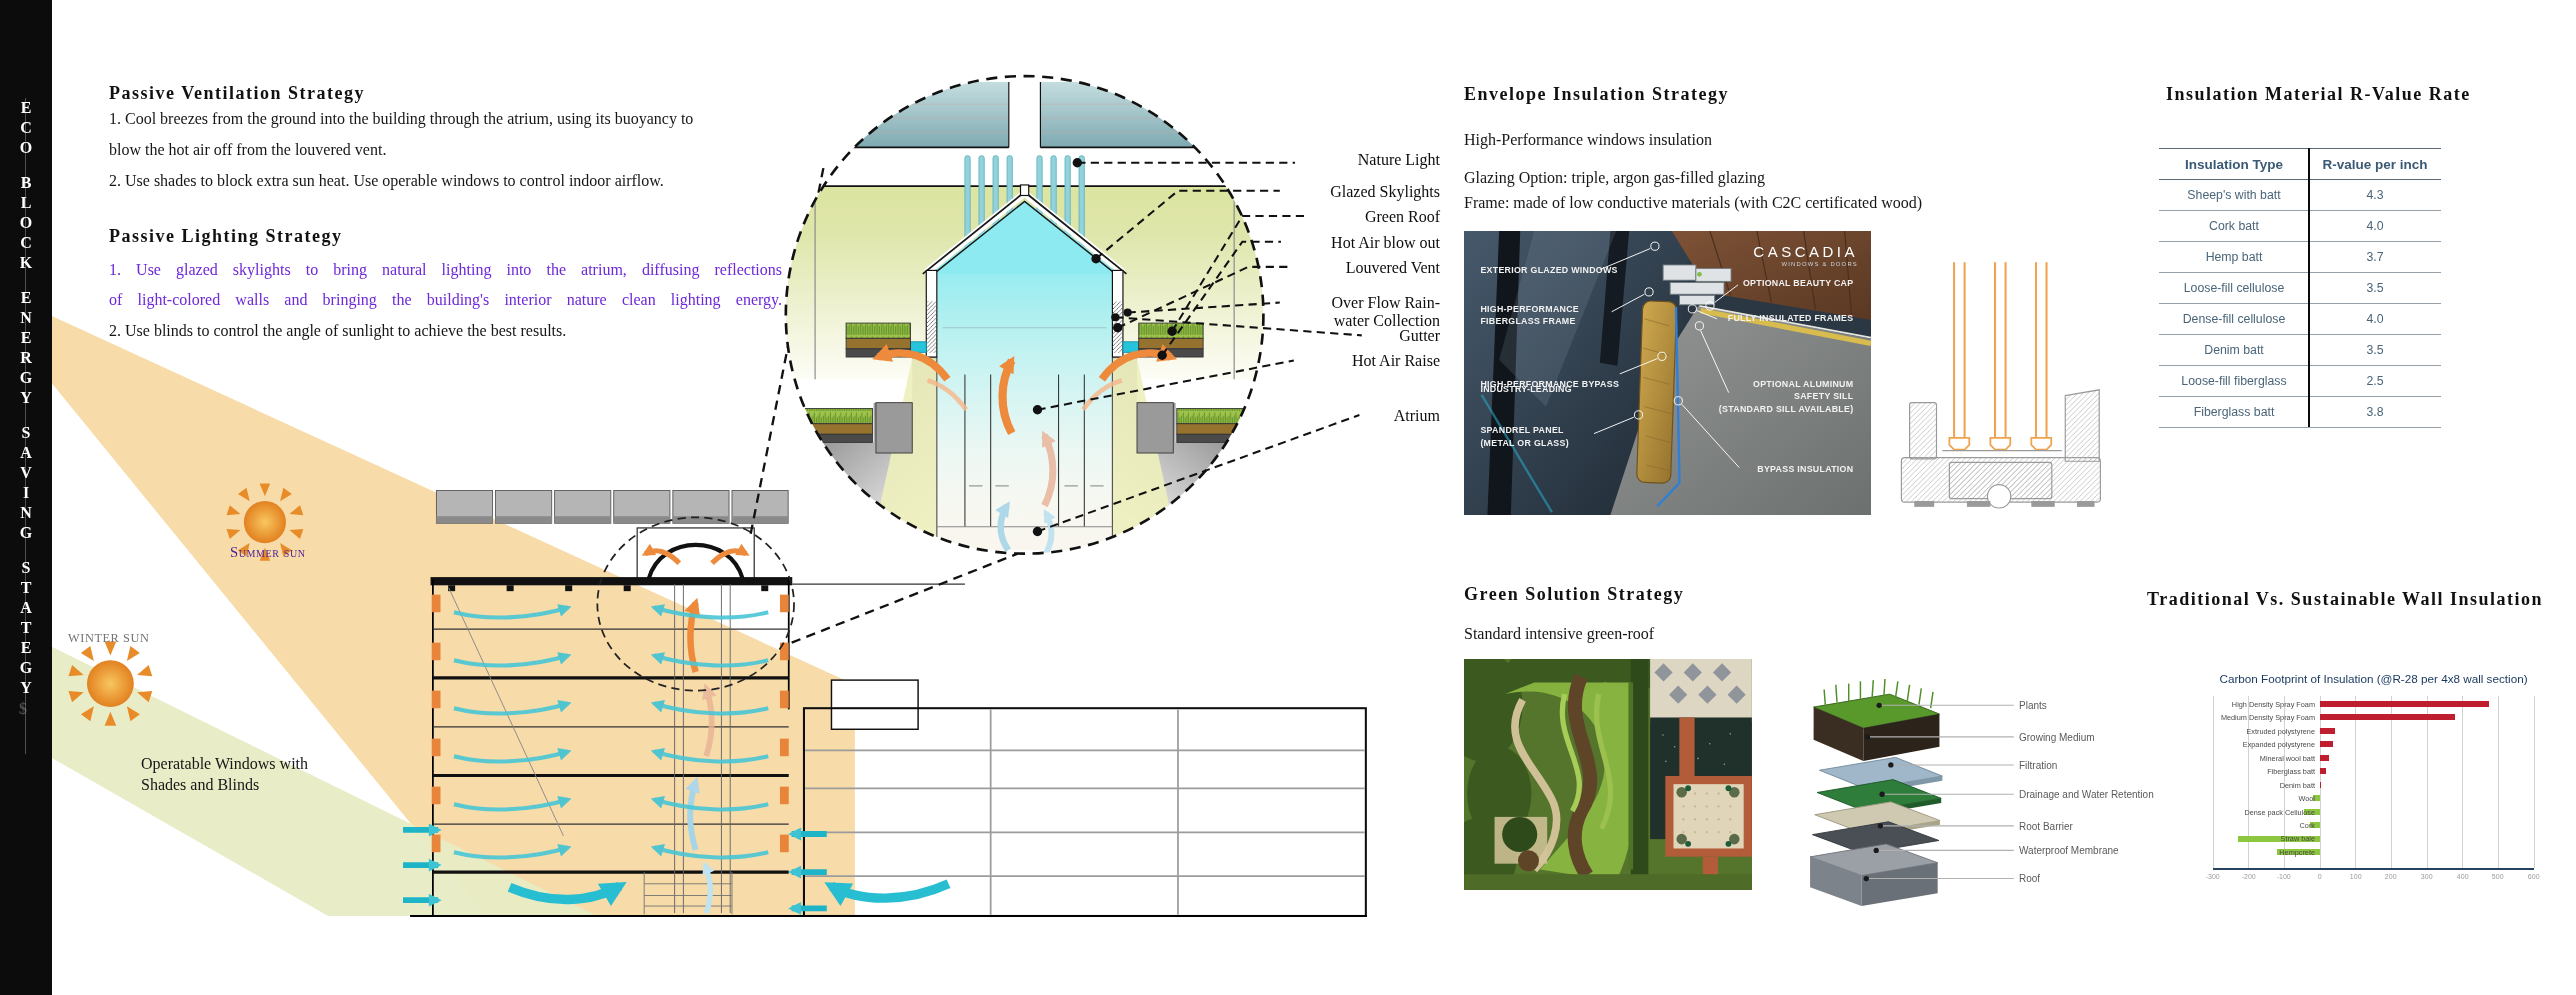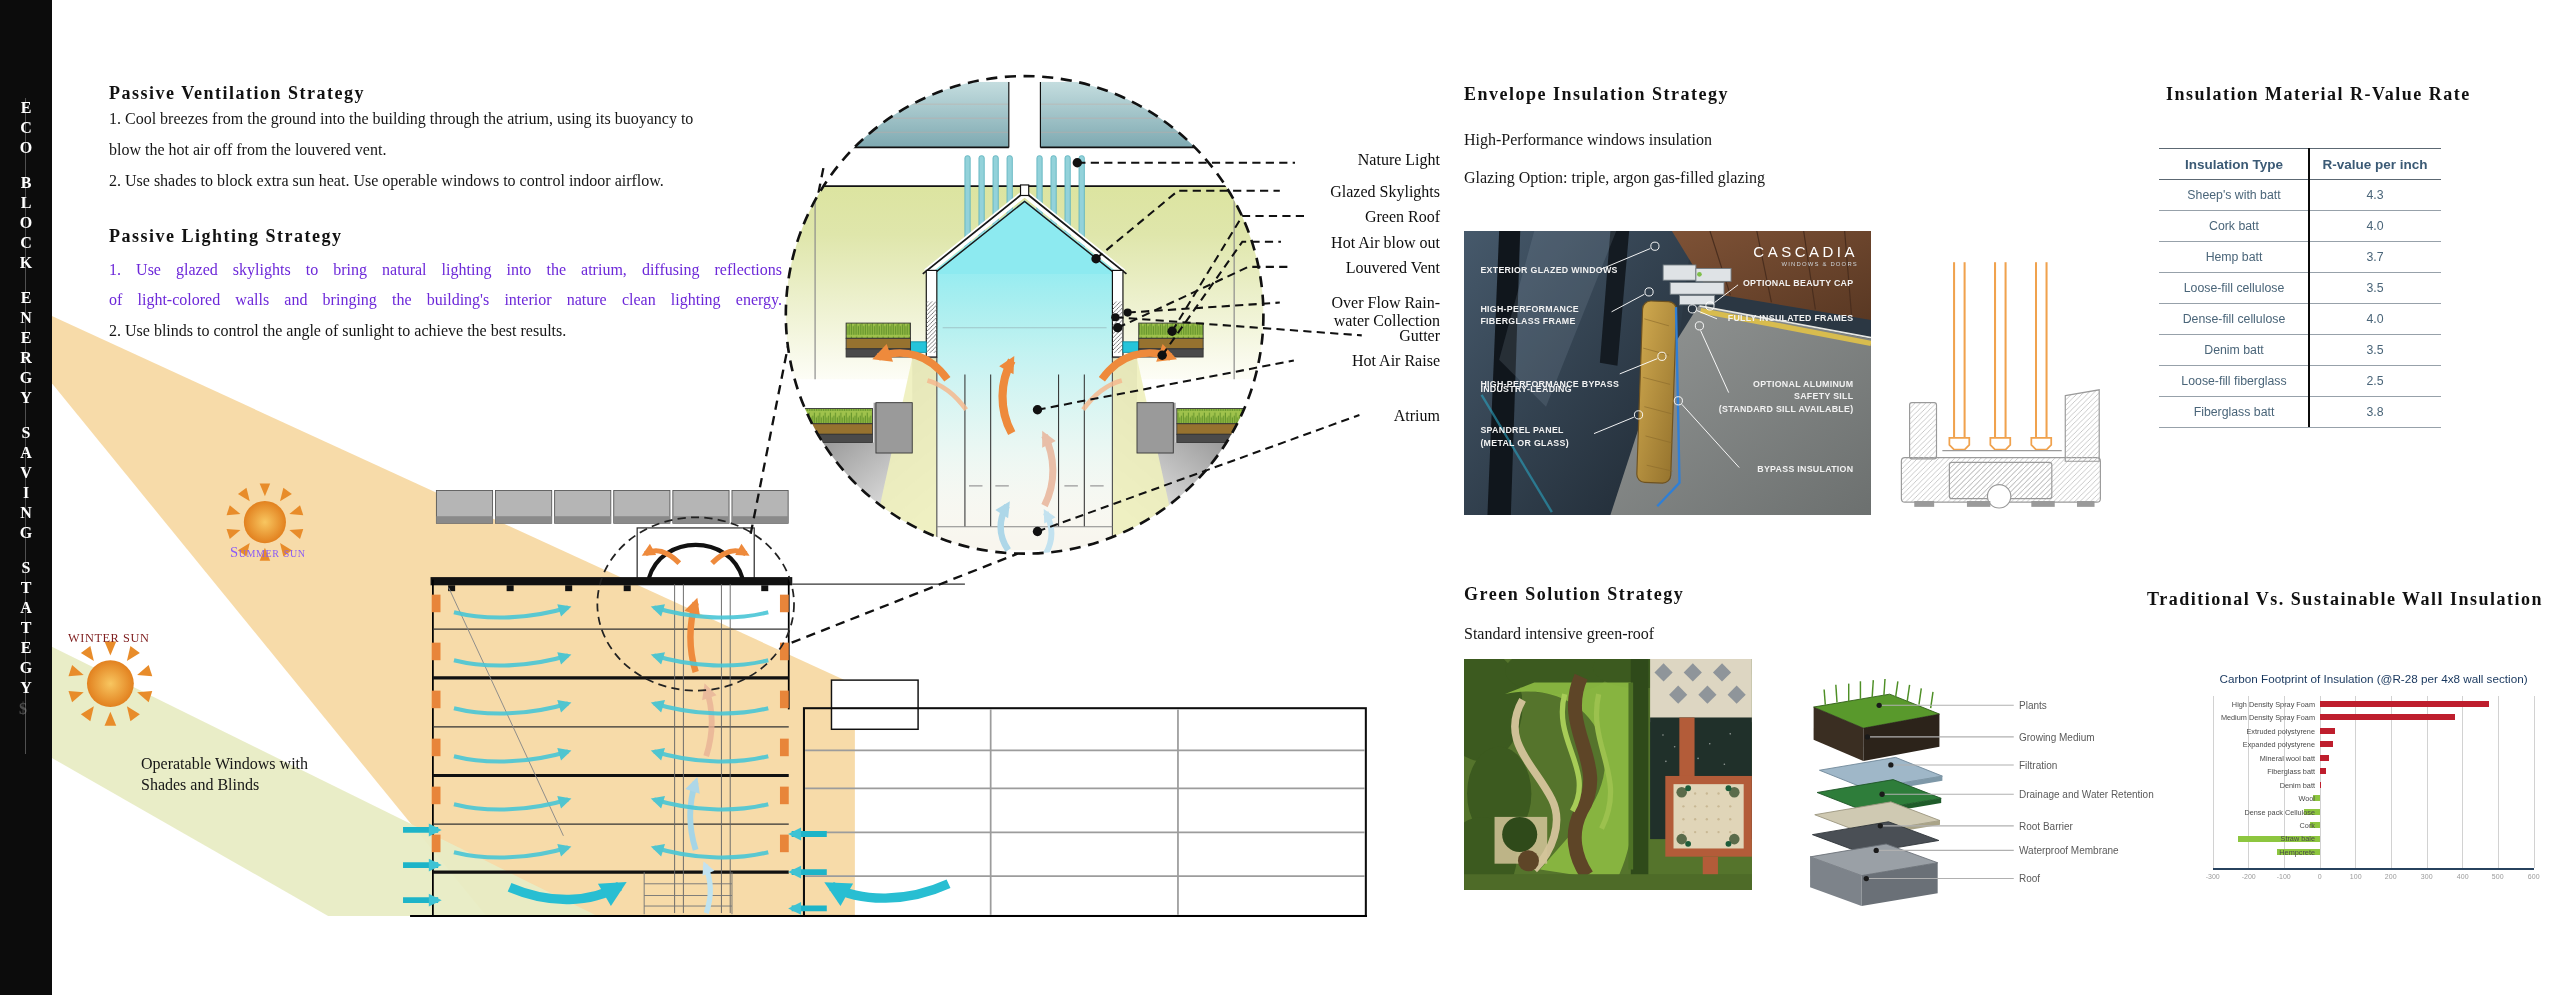--- a/index.html
+++ b/index.html
@@ -9,21 +9,21 @@
   .b{font:400 16px/23.4px "Liberation Serif",serif;color:#161616;white-space:nowrap;}
   .bj{font:400 16px/23.4px "Liberation Serif",serif;color:#6d28d9;width:673px;text-align:justify;text-align-last:justify;white-space:normal;}
   .lab{font:400 16px/17.6px "Liberation Serif",serif;color:#0d0d0d;white-space:nowrap;}
   .lab-r{right:1136px;text-align:right;}
   #sidebar{left:0;top:0;width:52px;height:995px;background:#0c0c0c;}
   #sidebar .rail{position:absolute;left:25px;top:98px;width:1.2px;height:656px;background:#6f6f6f;opacity:.7;}
   #sidebar-title{position:absolute;left:0;top:98px;width:52px;}
   .sbl{color:#fff;font:700 16px/20px "Liberation Serif",serif;height:20px;text-align:center;}
   .sbgap{height:15px;}
   .ghost{color:#9a9a9a;opacity:.45;font:700 16px "Liberation Serif",serif;}
-  .scaps{font-variant:small-caps;letter-spacing:0.6px;color:#8b5cf6;}
+  .scaps{font-variant:small-caps;letter-spacing:0.6px;color:#4c1d95;}
   
   #rvalue-table{left:2159px;top:148px;width:282px;font-family:"Liberation Sans",sans-serif;}
   .rhead{display:flex;height:30px;border-top:1.8px solid #5c6873;border-bottom:1.8px solid #5c6873;align-items:center;}
   .rtr{display:flex;height:30px;border-top:0.9px solid #97a1aa;align-items:center;}
   .rtr:first-child{border-top:none;}
   #rvalue-table{border-bottom:0.9px solid #97a1aa;}
   .rtd{font:400 12.3px "Liberation Sans",sans-serif;color:#4a6579;text-align:center;}
   .rhd{font:700 13.5px "Liberation Sans",sans-serif;color:#3b5a75;text-align:center;}
   .c1{width:150px;} .c2{width:132px;}
   .rdivider{position:absolute;left:149px;top:0;width:2.3px;height:100%;background:#0b0b0b;}
@@ -515,38 +515,39 @@
   <div class="abs b" style="left:109px;top:107px;">1. Cool breezes from the ground into the building through the atrium, using its buoyancy to</div>
   <div class="abs b" style="left:109px;top:138px;">blow the hot air off from the louvered vent.</div>
   <div class="abs b" style="left:109px;top:169px;">2. Use shades to block extra sun heat. Use operable windows to control indoor airflow.</div>
 
   <div class="abs h" style="left:109px;top:225px;">Passive Lighting Strategy</div>
   <div class="abs bj" style="left:109px;top:258px;">1. Use glazed skylights to bring natural lighting into the atrium, diffusing reflections</div>
   <div class="abs bj" style="left:109px;top:288px;">of light-colored walls and bringing the building's interior nature clean lighting energy.</div>
   <div class="abs b" style="left:109px;top:319px;">2. Use blinds to control the angle of sunlight to achieve the best results.</div>
 
   <div class="abs scaps" style="left:230px;top:544px;font-size:14.6px;">Summer sun</div>
-  <div class="abs" style="left:68px;top:631px;font:400 12.3px 'Liberation Serif',serif;letter-spacing:0.6px;color:#7f1d1d;">WINTER SUN</div>
+  <div class="abs" style="left:68px;top:631px;font:400 12.3px 'Liberation Serif',serif;letter-spacing:0.6px;color:#737373;">WINTER SUN</div>
   <div class="abs b" style="left:141px;top:753px;line-height:21px;">Operatable Windows with</div>
   <div class="abs b" style="left:141px;top:774px;line-height:21px;">Shades and Blinds</div>
 
   <div class="abs lab lab-r" style="top:151px;">Nature Light</div>
   <div class="abs lab lab-r" style="top:183px;">Glazed Skylights</div>
   <div class="abs lab lab-r" style="top:208px;">Green Roof</div>
   <div class="abs lab lab-r" style="top:234px;">Hot Air blow out</div>
   <div class="abs lab lab-r" style="top:259px;">Louvered Vent</div>
   <div class="abs lab lab-r" style="top:294px;">Over Flow Rain-</div>
   <div class="abs lab lab-r" style="top:312px;">water Collection</div>
   <div class="abs lab lab-r" style="top:327px;">Gutter</div>
   <div class="abs lab lab-r" style="top:352px;">Hot Air Raise</div>
   <div class="abs lab lab-r" style="top:407px;">Atrium</div>
 
   <div class="abs h" style="left:1464px;top:83px;">Envelope Insulation Strategy</div>
   <div class="abs b" style="left:1464px;top:128px;">High-Performance windows insulation</div>
   <div class="abs b" style="left:1464px;top:166px;">Glazing Option: triple, argon gas-filled glazing</div>
+  <div class="abs b" style="left:1464px;top:191px;">Frame: made of low conductive materials (with C2C certificated wood)</div>
 
   <div id="cascadia" class="abs">
     <svg width="407" height="284" viewBox="0 0 695 485">
       <defs>
         <linearGradient id="glassg" x1="0" y1="0" x2="1" y2="1">
             <stop offset="0" stop-color="#46596b"></stop>
             <stop offset="1" stop-color="#1e2832"></stop>
           </linearGradient>
         <linearGradient id="woodg" x1="0" y1="0" x2="1" y2="1">
             <stop offset="0" stop-color="#7e5236"></stop>

